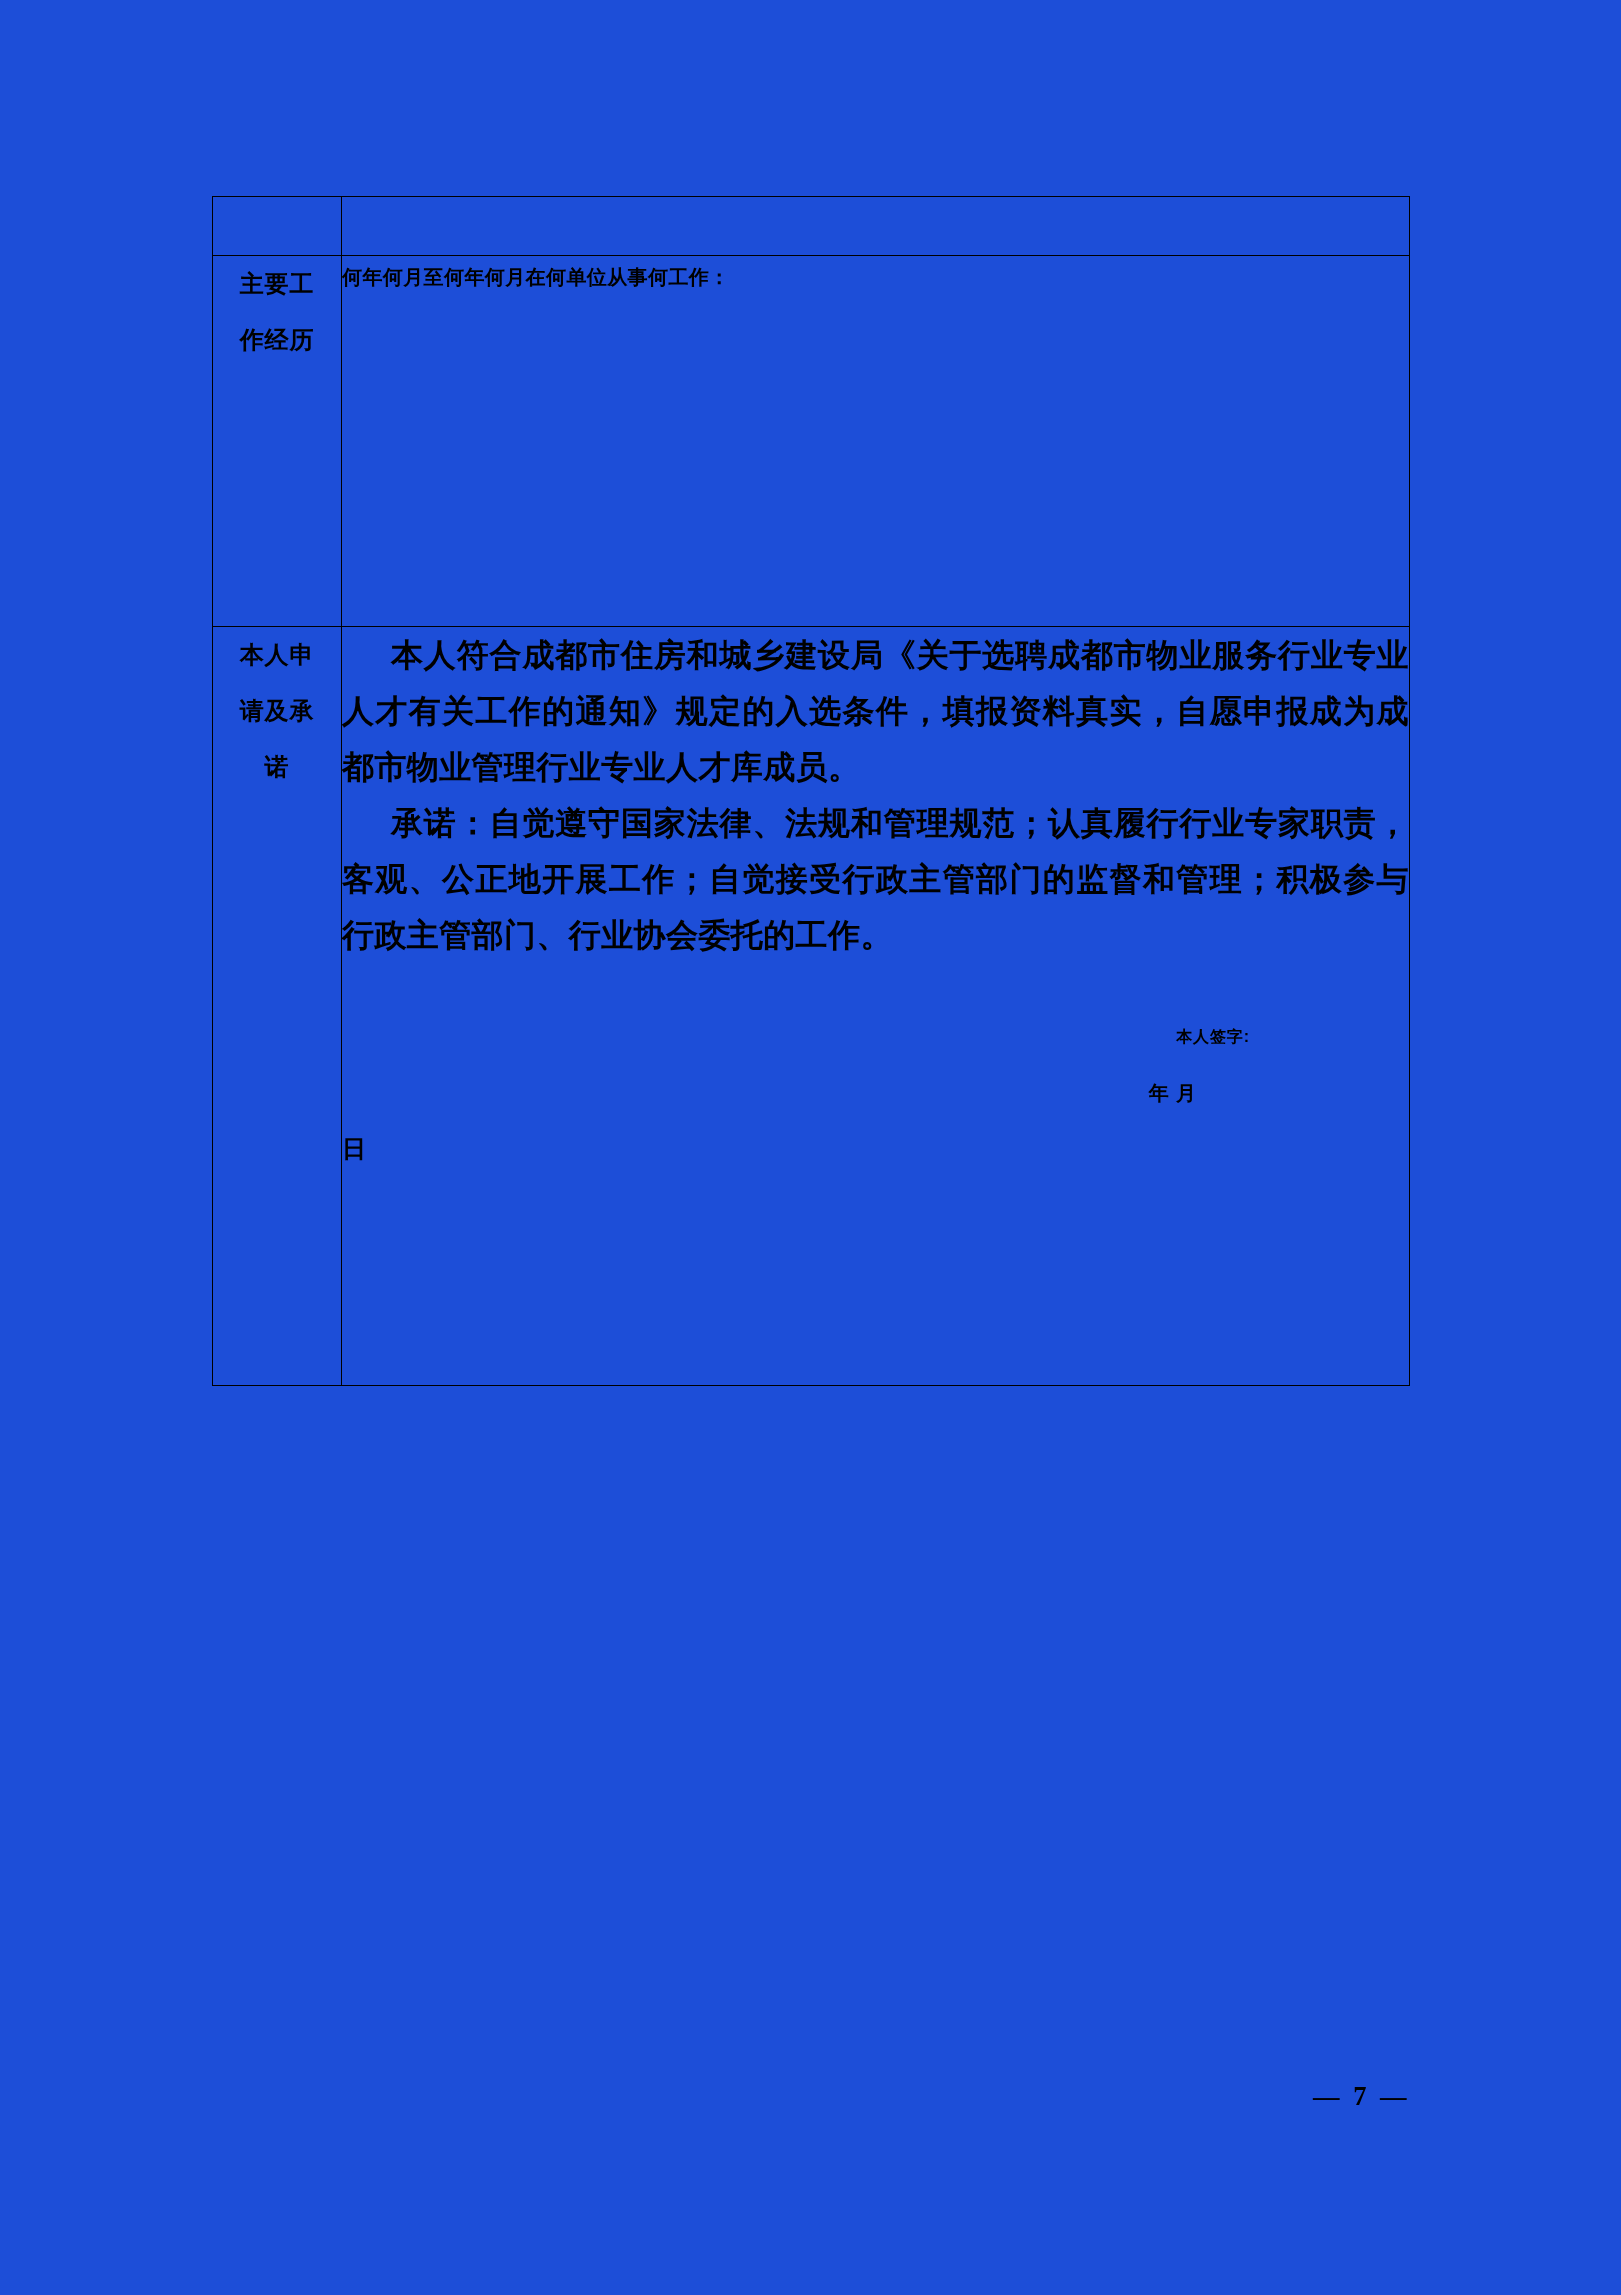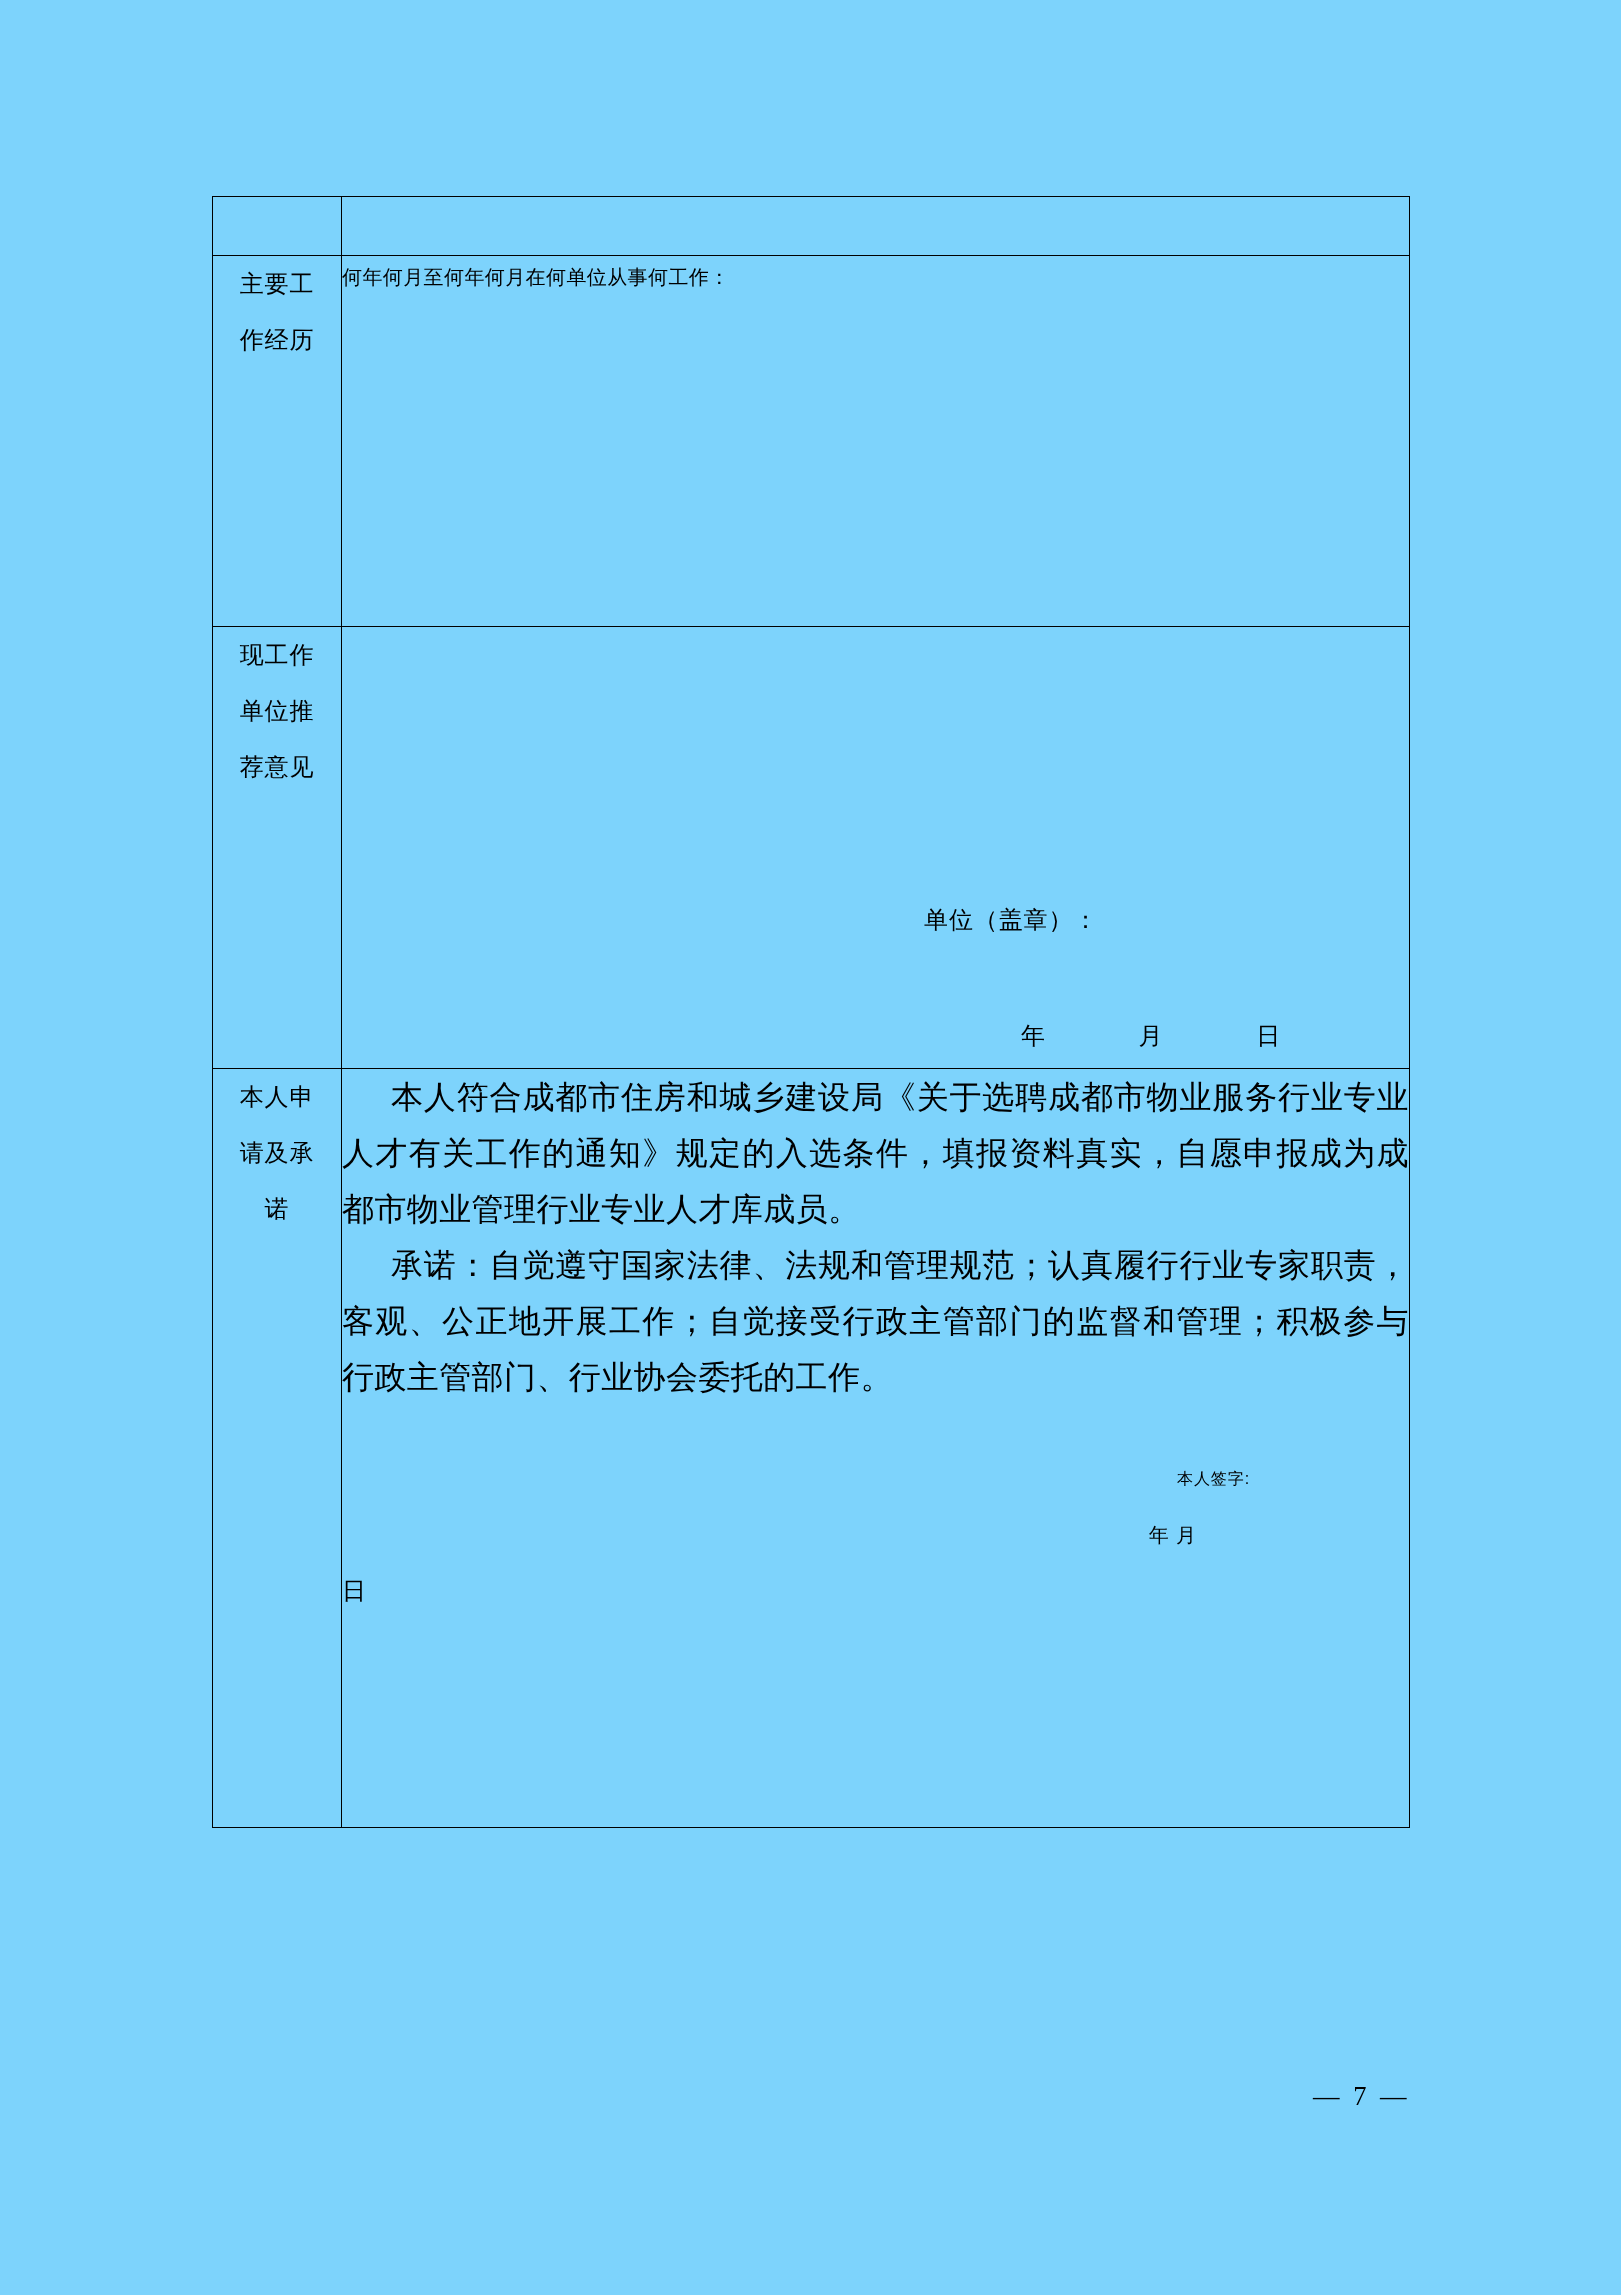--- a/index.html
+++ b/index.html
@@ -13,21 +13,22 @@
     font-family: "Liberation Sans", sans-serif;
     color: #000000;
     position: relative;
   }
   .page {
     position: absolute;
     left: 0;
     top: 0;
     width: 1622px;
     height: 2295px;
-    background: #7dd3fc;
+    background: #1d4ed8;
+    font-weight: bold;
   }
   .form-table {
     position: absolute;
     left: 212px;
     top: 196px;
     width: 1198px;
     border-collapse: collapse;
     table-layout: fixed;
   }
   .form-table td {
@@ -167,37 +168,20 @@
       <tr class="row-experience">
         <td class="label-cell">
           <div>主要工</div>
           <div>作经历</div>
         </td>
         <td class="content-cell">
           <div class="exp-prompt">何年何月至何年何月在何单位从事何工作：</div>
         </td>
       </tr>
 
-      <tr class="row-recommend">
-        <td class="label-cell">
-          <div>现工作</div>
-          <div>单位推</div>
-          <div>荐意见</div>
-        </td>
-        <td class="content-cell">
-          <div class="rec-inner">
-            <div class="rec-seal">单位（盖章）：</div>
-            <div class="rec-date">
-              <span>年</span>
-              <span>月</span>
-              <span class="last">日</span>
-            </div>
-          </div>
-        </td>
-      </tr>
 
       <tr class="row-commit">
         <td class="label-cell">
           <div>本人申</div>
           <div>请及承</div>
           <div>诺</div>
         </td>
         <td class="content-cell">
           <p class="commit-para">本人符合成都市住房和城乡建设局《关于选聘成都市物业服务行业专业人才有关工作的通知》规定的入选条件，填报资料真实，自愿申报成为成都市物业管理行业专业人才库成员。</p>
           <p class="commit-para">承诺：自觉遵守国家法律、法规和管理规范；认真履行行业专家职责，客观、公正地开展工作；自觉接受行政主管部门的监督和管理；积极参与行政主管部门、行业协会委托的工作。</p>

